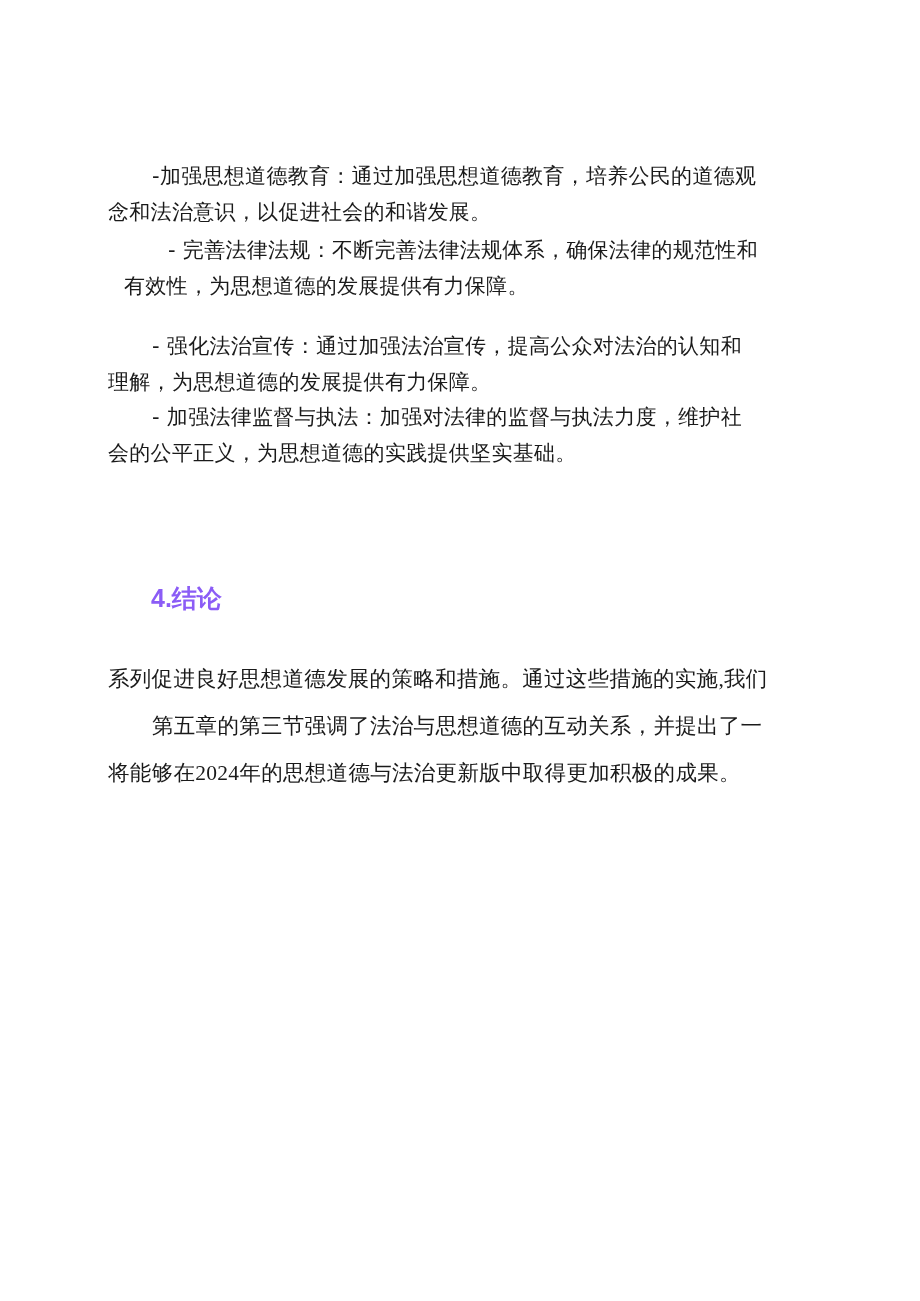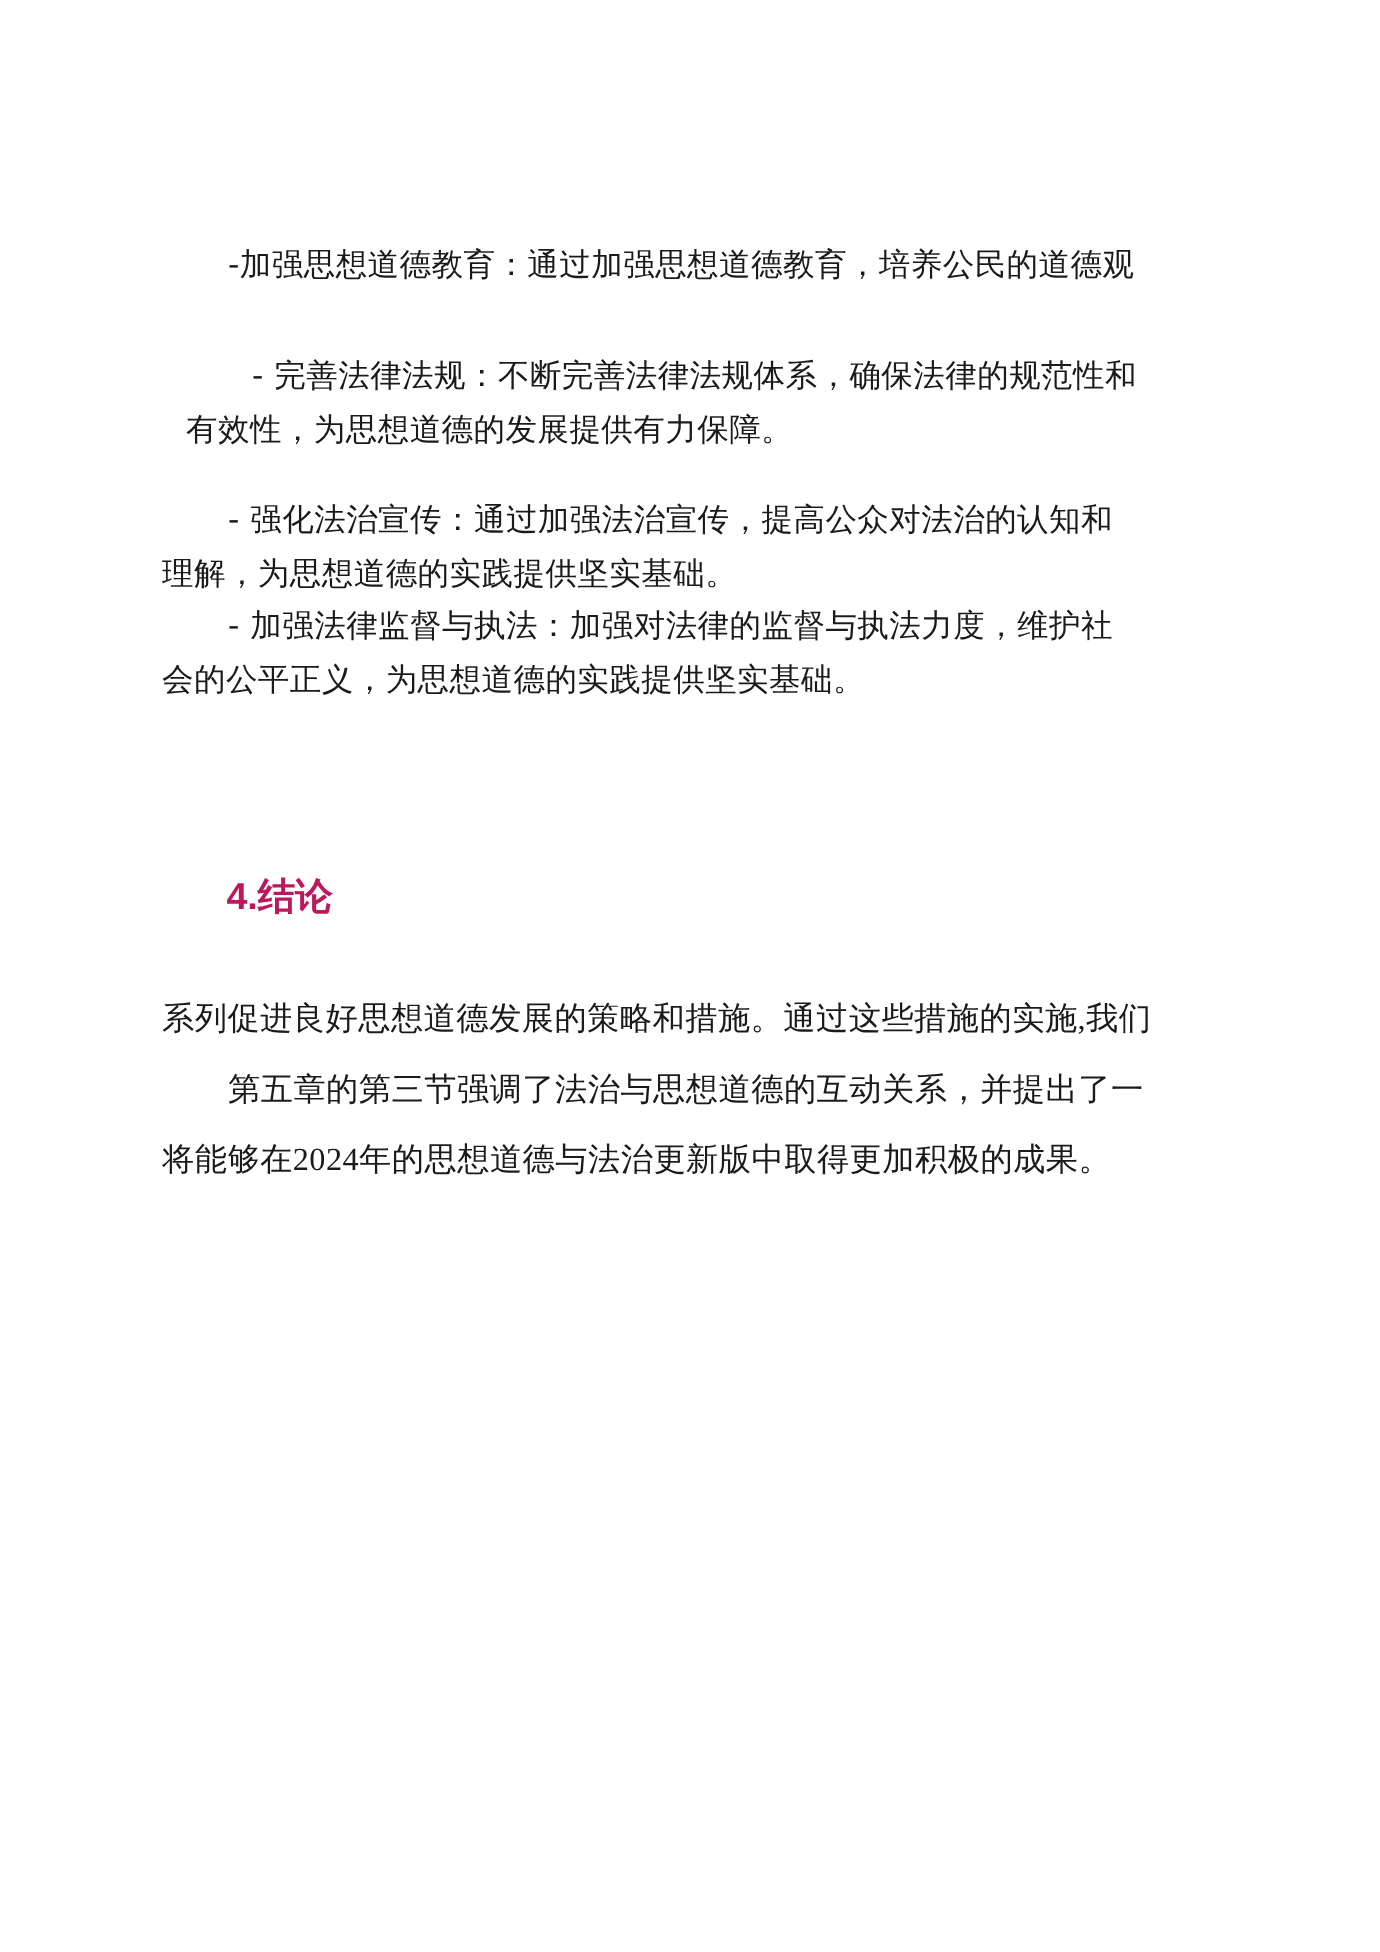--- a/index.html
+++ b/index.html
@@ -47,46 +47,47 @@
     #bullet-4 { top: 399px; }
     .heading {
       position: absolute;
       left: 151px;
       top: 580px;
       font-family: "Liberation Sans", "DejaVu Sans", sans-serif;
       font-weight: bold;
       font-size: 25px;
       line-height: 36px;
       margin: 0;
-      color: #be185d;
+      color: #8b5cf6;
     }
     #conclusion {
       top: 656px;
       font-family: "Liberation Serif", "DejaVu Serif", serif;
       font-size: 21.5px;
       line-height: 47px;
     }
   </style>
 </head>
 <body>
 
 <div class="page">
 
   <p class="para" id="bullet-1">
     <span class="line indent">-加强思想道德教育：通过加强思想道德教育，培养公民的道德观</span>
+    <span class="line">念和法治意识，以促进社会的和谐发展。</span>
   </p>
 
   <p class="para" id="bullet-2">
     <span class="line indent">- 完善法律法规：不断完善法律法规体系，确保法律的规范性和</span>
     <span class="line">有效性，为思想道德的发展提供有力保障。</span>
   </p>
 
   <p class="para" id="bullet-3">
     <span class="line indent">- 强化法治宣传：通过加强法治宣传，提高公众对法治的认知和</span>
-    <span class="line">理解，为思想道德的实践提供坚实基础。</span>
+    <span class="line">理解，为思想道德的发展提供有力保障。</span>
   </p>
 
   <p class="para" id="bullet-4">
     <span class="line indent">- 加强法律监督与执法：加强对法律的监督与执法力度，维护社</span>
     <span class="line">会的公平正义，为思想道德的实践提供坚实基础。</span>
   </p>
 
   <h2 class="heading">4.结论</h2>
 
   <p class="para" id="conclusion">

